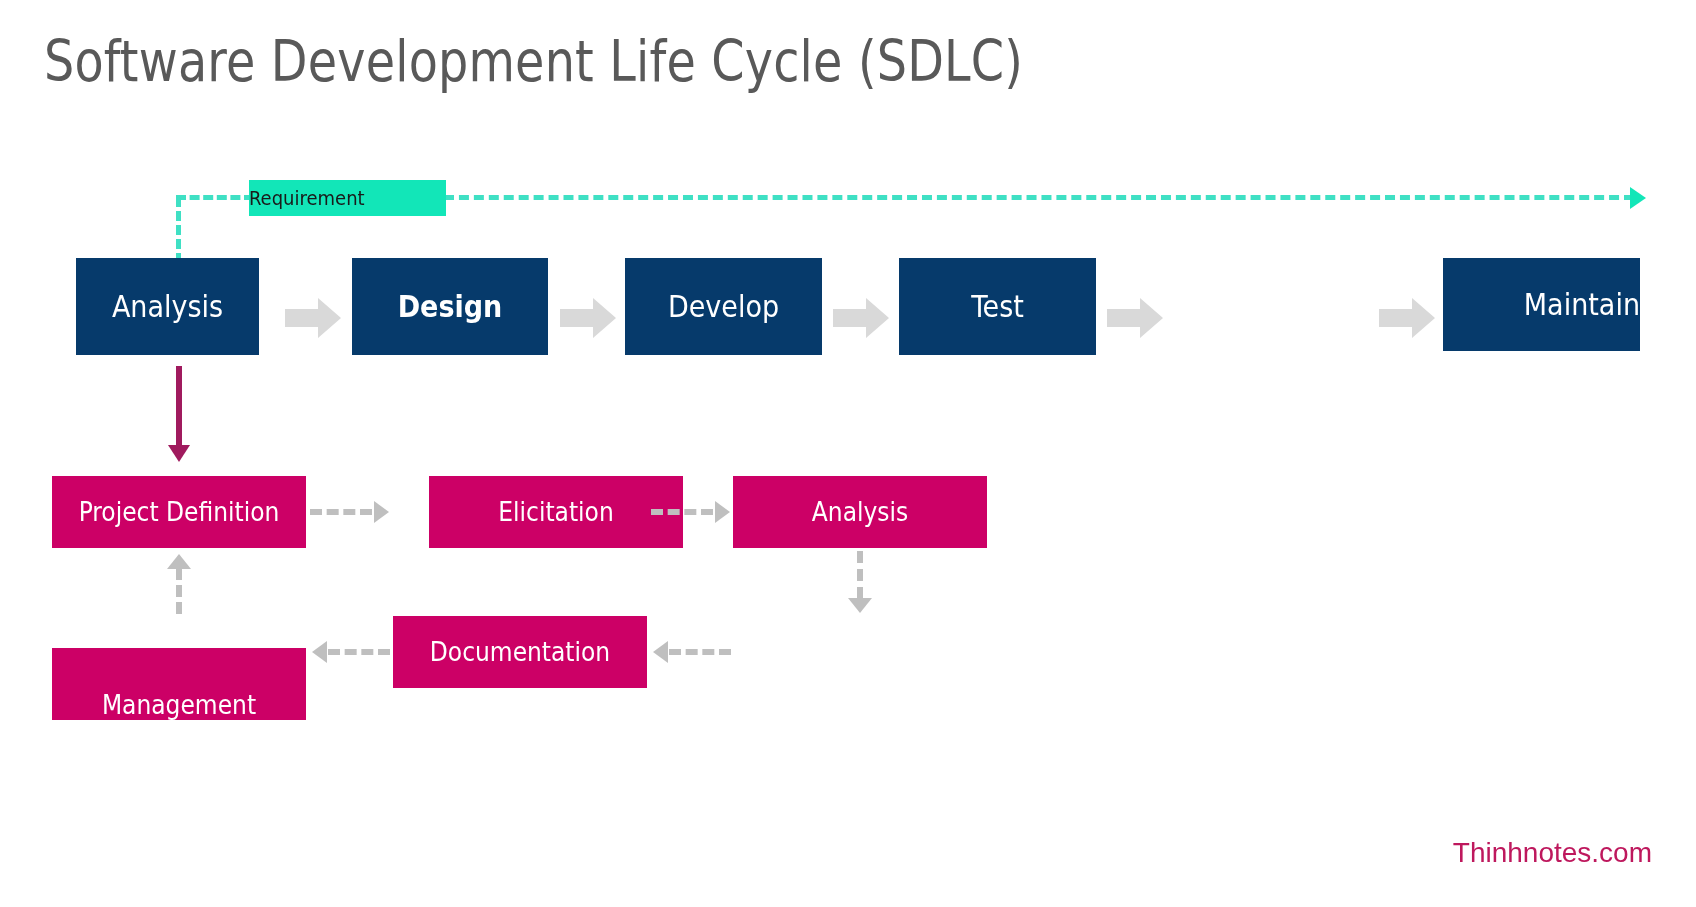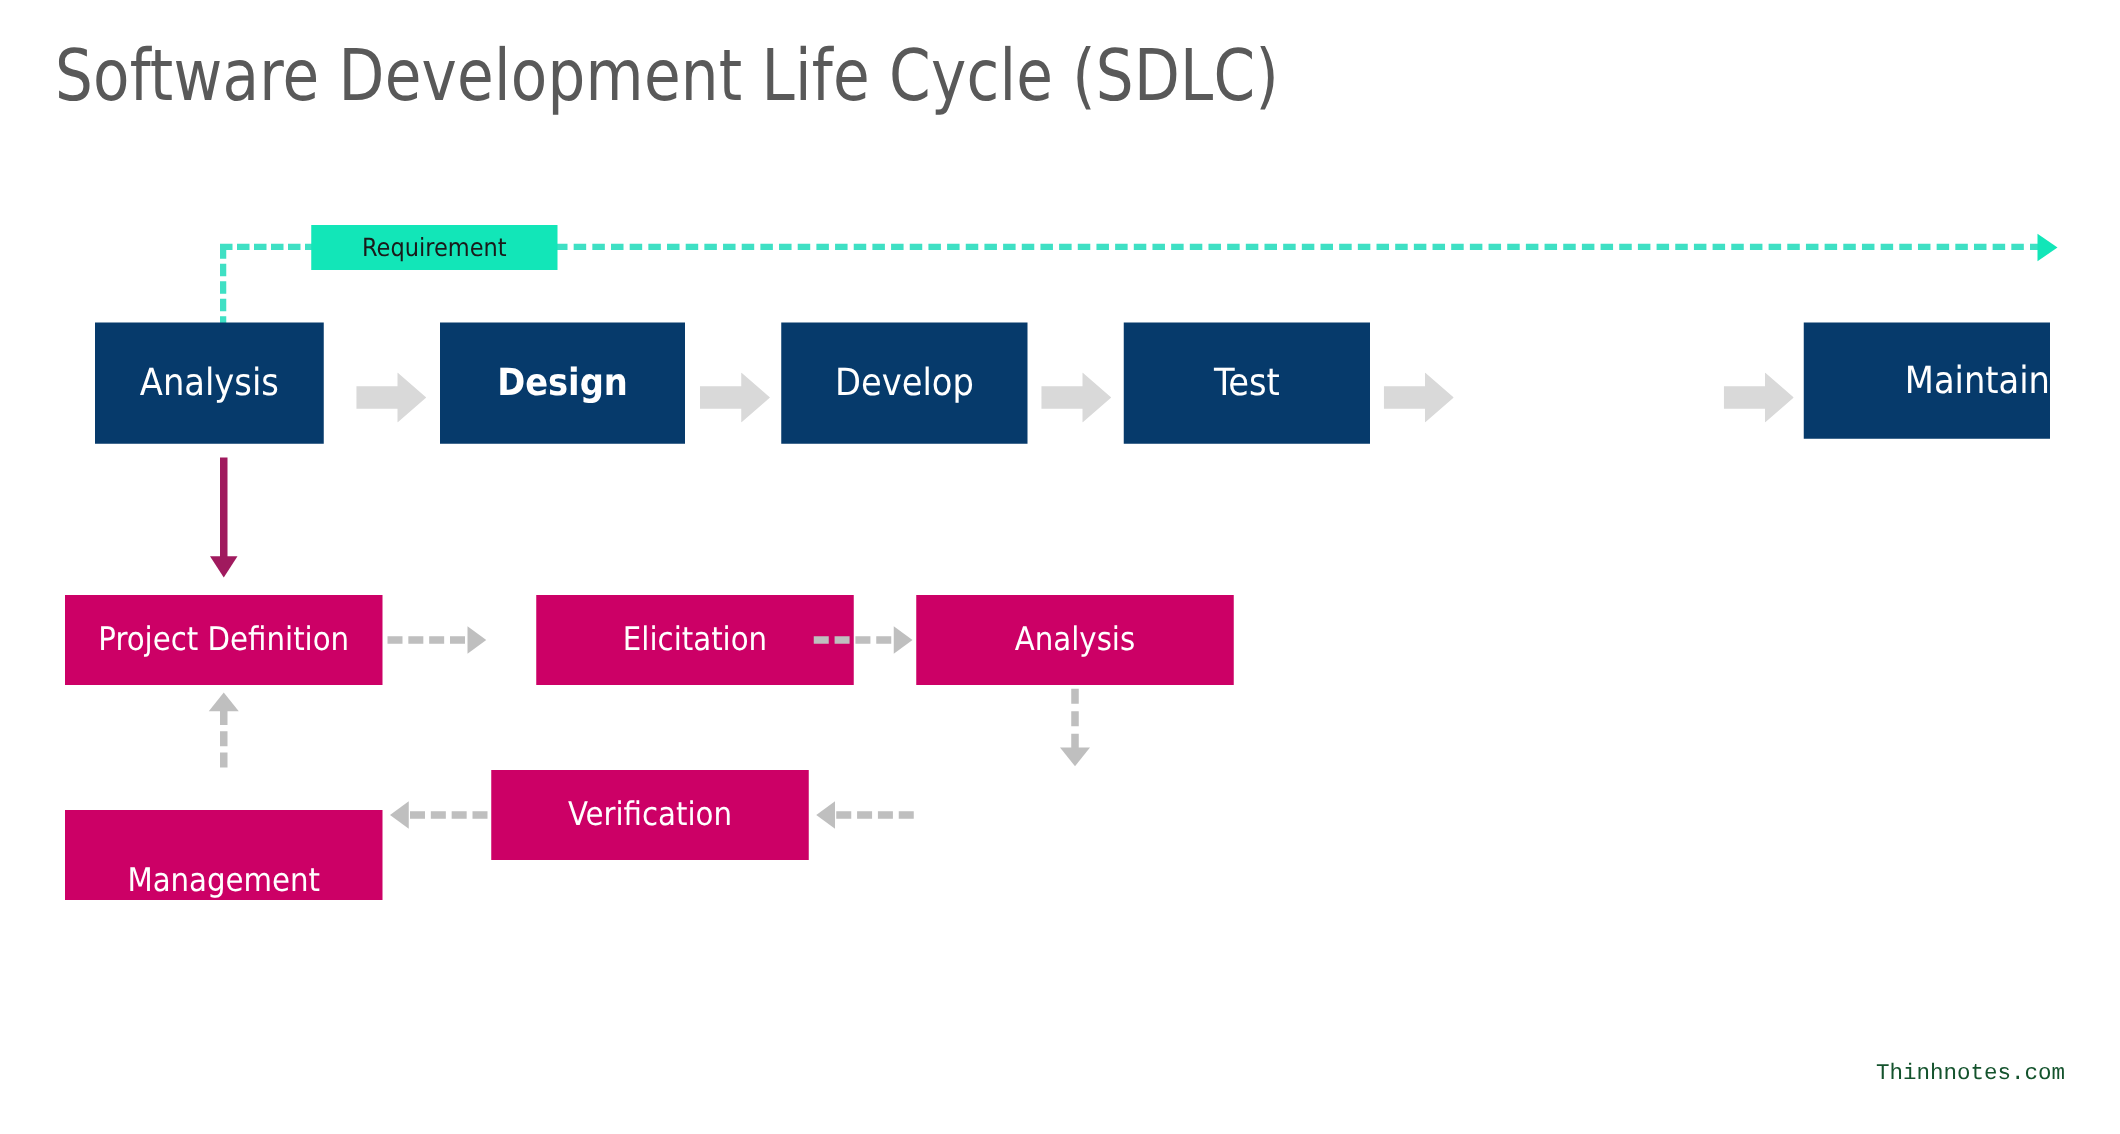--- a/index.html
+++ b/index.html
@@ -54,21 +54,21 @@
     background: #cc0066;
     font-size: 26px;
     height: 72px;
   }
 
   
   #requirement-tag {
     position: absolute;
     display: flex;
     align-items: center;
-    justify-content: center;
+    justify-content: flex-start;
     background: #12e6b8;
     color: #1a1a1a;
     font-size: 20px;
     left: 249px;
     top: 180px;
     width: 197px;
     height: 36px;
     font-family: "DejaVu Sans Condensed", "Liberation Sans Narrow", "Liberation Sans", sans-serif;
   }
 
@@ -159,23 +159,23 @@
     border-left: 12px solid transparent;
     border-right: 12px solid transparent;
     border-bottom: 15px solid #bfbfbf;
   }
 
   
   #watermark {
     position: absolute;
     right: 44px;
     bottom: 38px;
-    font-size: 18px;
-    color: #14532d;
-    font-family: Liberation Mono, monospace;
+    font-size: 28px;
+    color: #be185d;
+    font-family: Liberation Sans, sans-serif;
   }
 </style>
 </head>
 <body>
 
 <div id="slide">
 
   <div id="page-title">Software Development Life Cycle (SDLC)</div>
 
   <div class="teal-v" style="left:176px; top:197px; height:66px;"></div>
@@ -239,21 +239,21 @@
     <span>Elicitation</span>
   </div>
   <div class="proc-box req-box" style="left:733px; top:476px; width:254px;">
     <span>Analysis</span>
   </div>
 
   <div class="proc-box req-box" style="left:52px; top:648px; width:254px;align-items:flex-end;">
     <span>Management</span>
   </div>
   <div class="proc-box req-box" style="left:393px; top:616px; width:254px;">
-    <span>Verification</span>
+    <span>Documentation</span>
   </div>
 
   <div class="dash-h" style="left:310px; top:509px; width:62px;"></div>
   <div class="ah-right" style="left:374px; top:501px;"></div>
 
   <div class="dash-h" style="left:651px; top:509px; width:62px;"></div>
   <div class="ah-right" style="left:715px; top:501px;"></div>
 
   <div class="dash-v" style="left:857px; top:551px; height:48px;"></div>
   <div class="ah-down" style="left:848px; top:598px;"></div>

